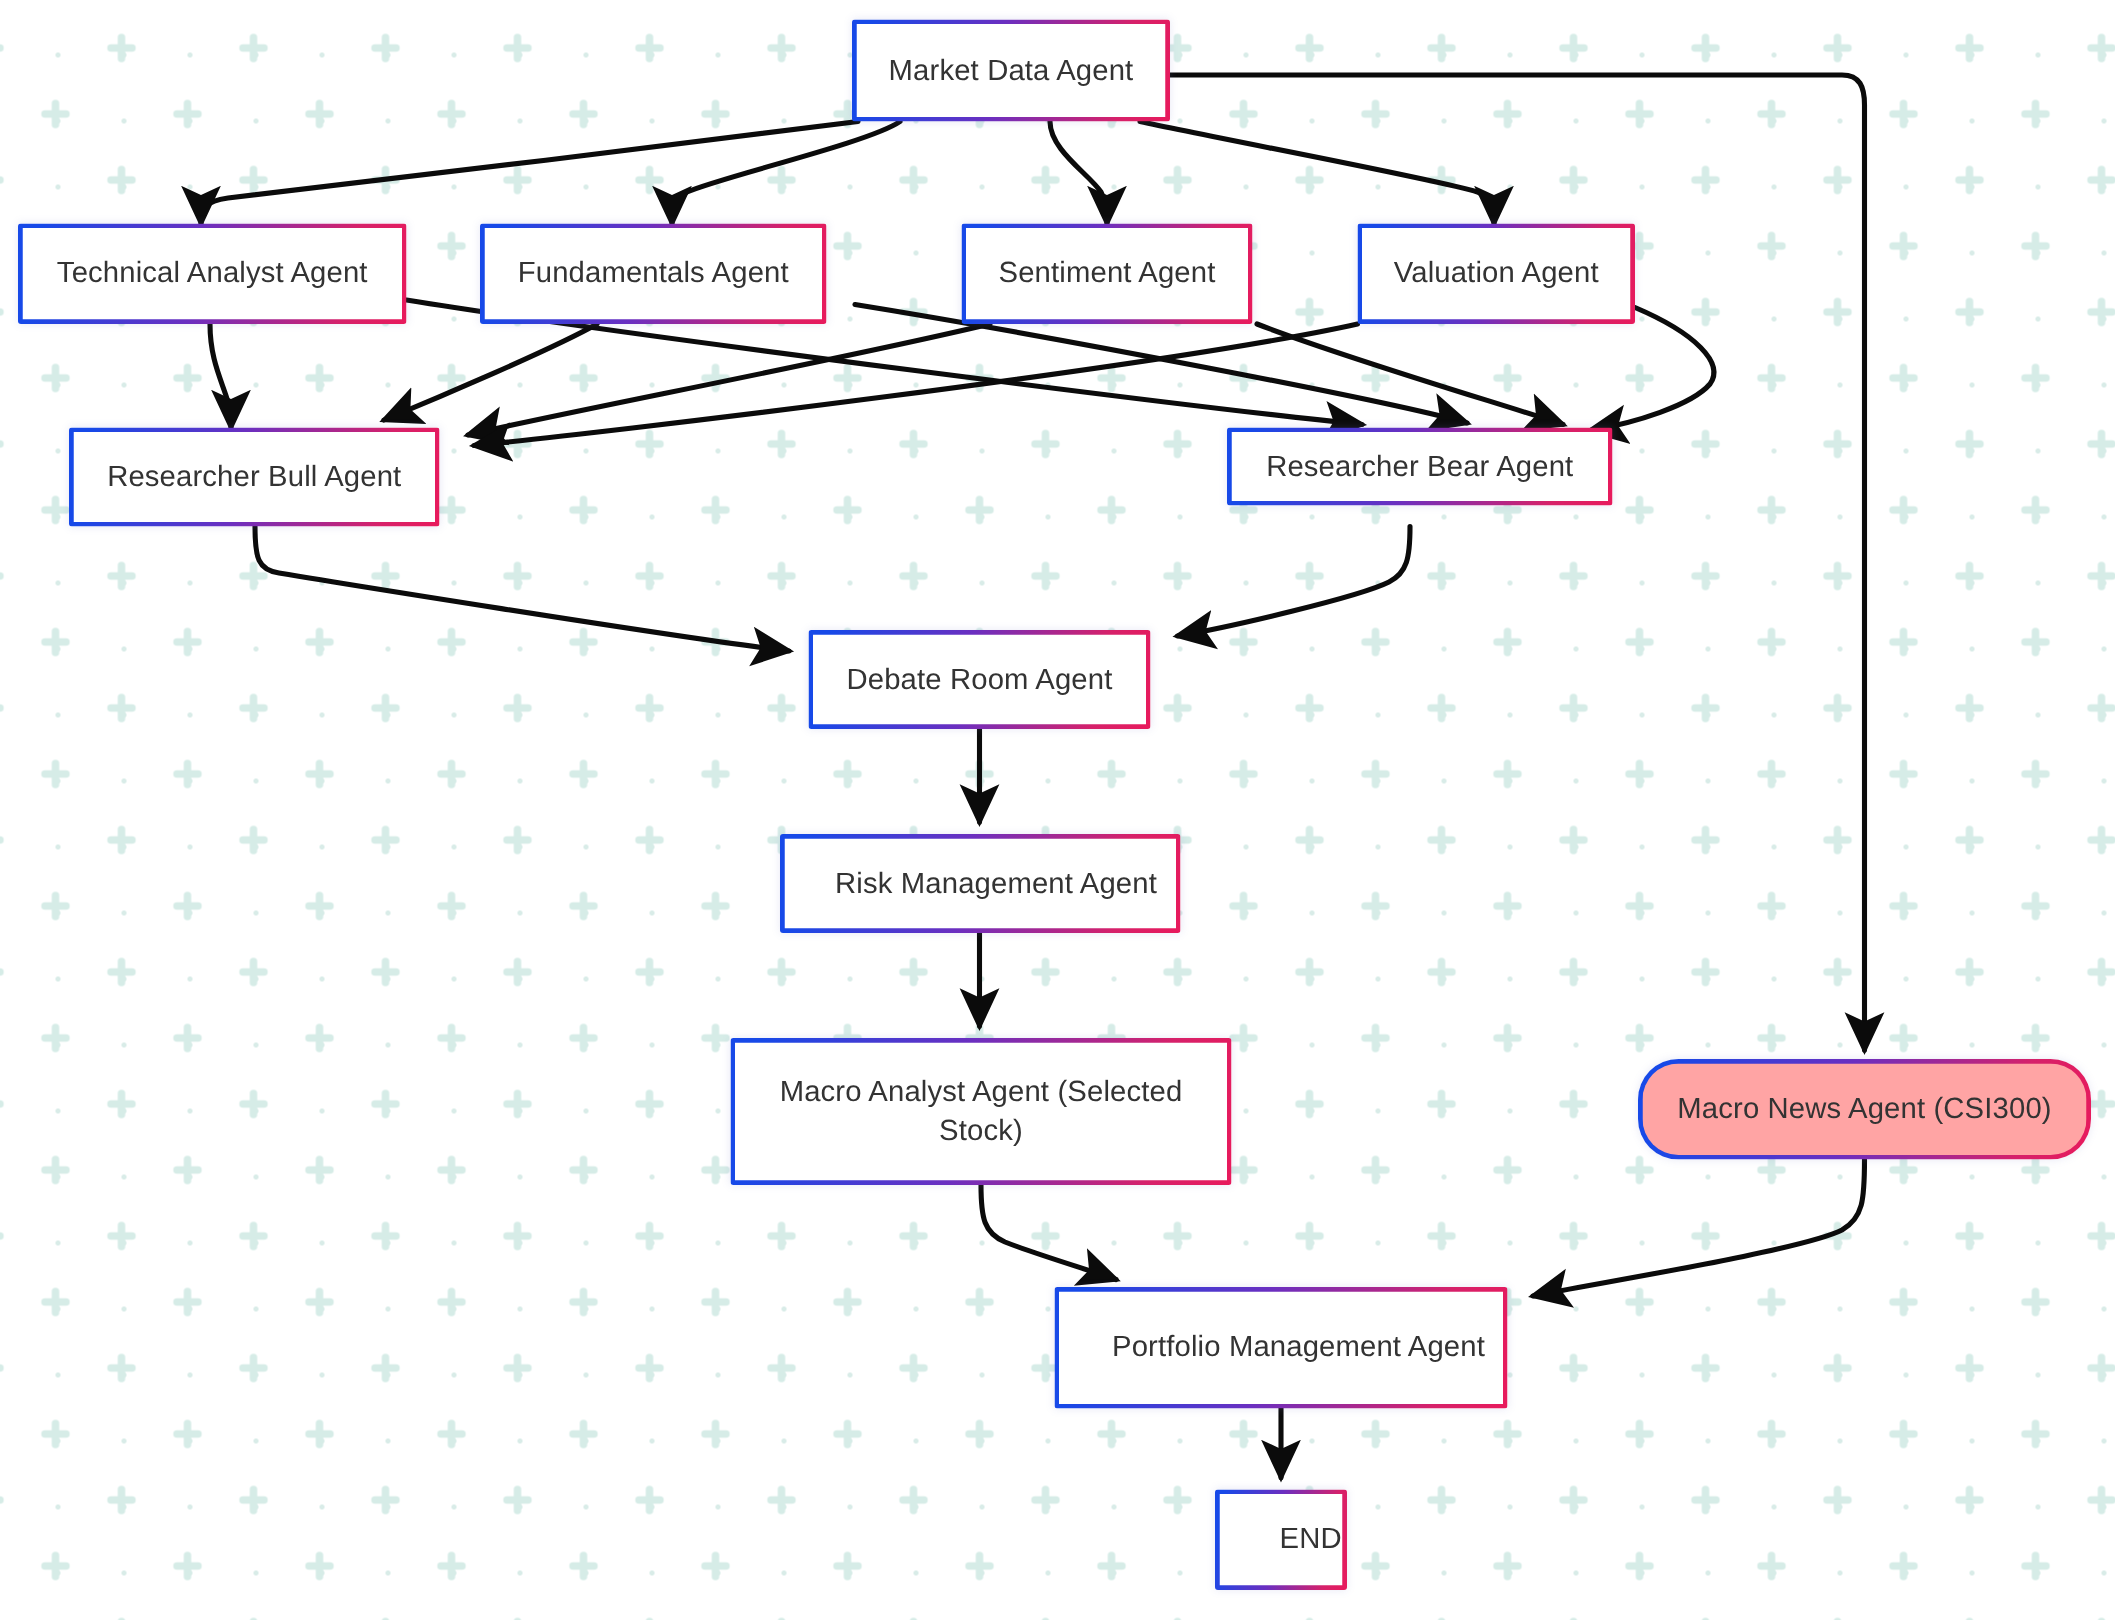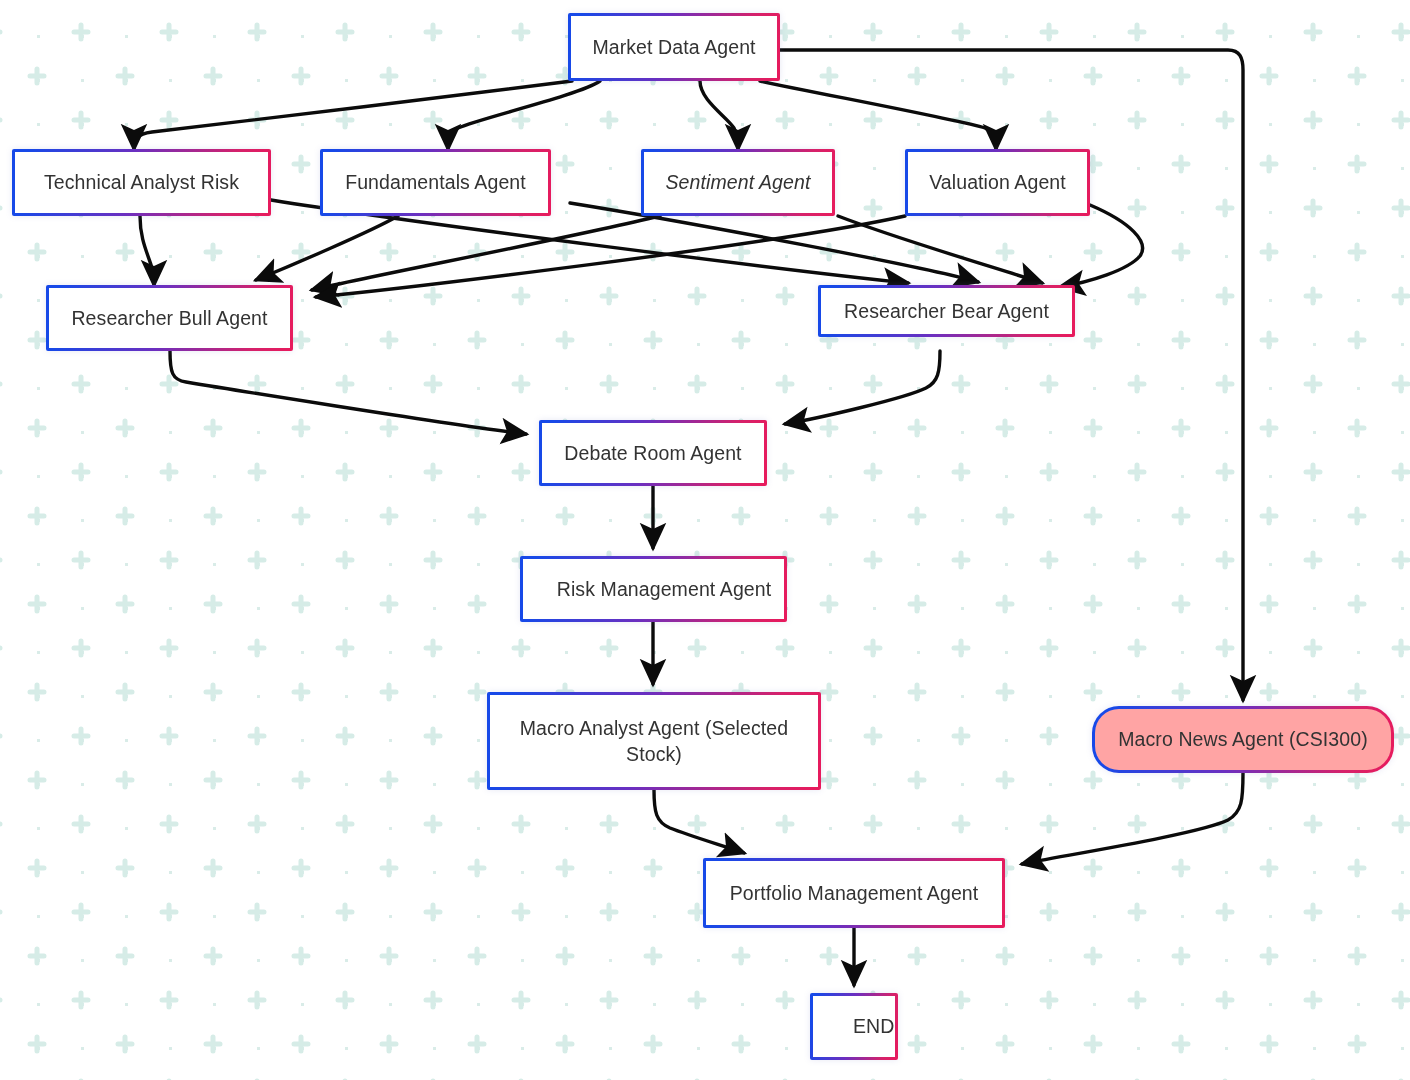--- a/index.html
+++ b/index.html
@@ -108,26 +108,26 @@
         <path class="edge-path" d="M 1243 773 C 1243 800 1242 812 1228 820 C 1200 834 1060 856 1022 864" marker-end="url(#arrowhead)"></path>
         <path class="edge-path" d="M 854 923 L 854 985" marker-end="url(#arrowhead)"></path>
       </g>
   </svg>
 
   <div id="nodes">
       <div class="node" style="left: 568px; top: 13px; width: 212px; height: 68px;">
         <span class="node-label">Market Data Agent</span>
       </div>
       <div class="node" style="left: 12px; top: 149px; width: 259px; height: 67px;">
-        <span class="node-label">Technical Analyst Risk</span>
+        <span class="node-label">Technical Analyst Agent</span>
       </div>
       <div class="node" style="left: 320px; top: 149px; width: 231px; height: 67px;">
         <span class="node-label">Fundamentals Agent</span>
       </div>
-      <div class="node" style="left: 641px; top: 149px; width: 194px; height: 67px; font-style: italic;">
+      <div class="node" style="left: 641px; top: 149px; width: 194px; height: 67px;">
         <span class="node-label">Sentiment Agent</span>
       </div>
       <div class="node" style="left: 905px; top: 149px; width: 185px; height: 67px;">
         <span class="node-label">Valuation Agent</span>
       </div>
       <div class="node" style="left: 46px; top: 285px; width: 247px; height: 66px;">
         <span class="node-label">Researcher Bull Agent</span>
       </div>
       <div class="node" style="left: 818px; top: 285px; width: 257px; height: 52px;">
         <span class="node-label">Researcher Bear Agent</span>
@@ -137,21 +137,21 @@
       </div>
       <div class="node" style="left: 520px; top: 556px; width: 267px; height: 66px; padding-left: 33px;">
         <span class="node-label">Risk Management Agent</span>
       </div>
       <div class="node" style="left: 487px; top: 692px; width: 334px; height: 98px;">
         <span class="node-label">Macro Analyst Agent (Selected Stock)</span>
       </div>
       <div class="node highlight" style="left: 1092px; top: 706px; width: 302px; height: 67px;">
         <span class="node-label">Macro News Agent (CSI300)</span>
       </div>
-      <div class="node" style="left: 703px; top: 858px; width: 302px; height: 70px;">
+      <div class="node" style="left: 703px; top: 858px; width: 302px; height: 81px; text-align: right;">
         <span class="node-label">Portfolio Management Agent</span>
       </div>
       <div class="node" style="left: 810px; top: 993px; width: 88px; height: 67px; padding-left: 40px;">
         <span class="node-label">END</span>
       </div>
     </div>
 
 </div>
 
 </body></html>

